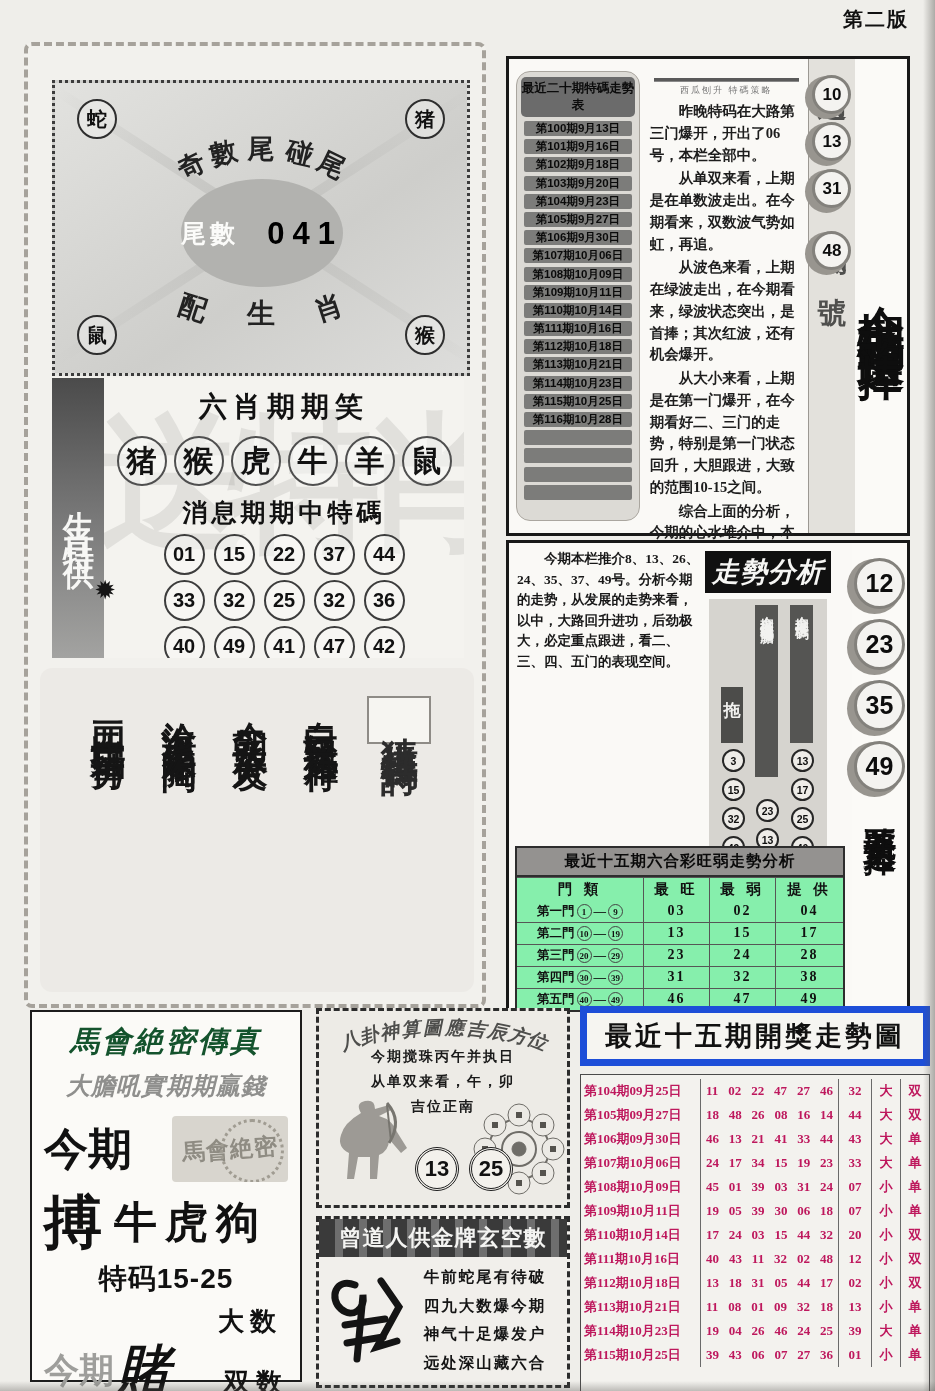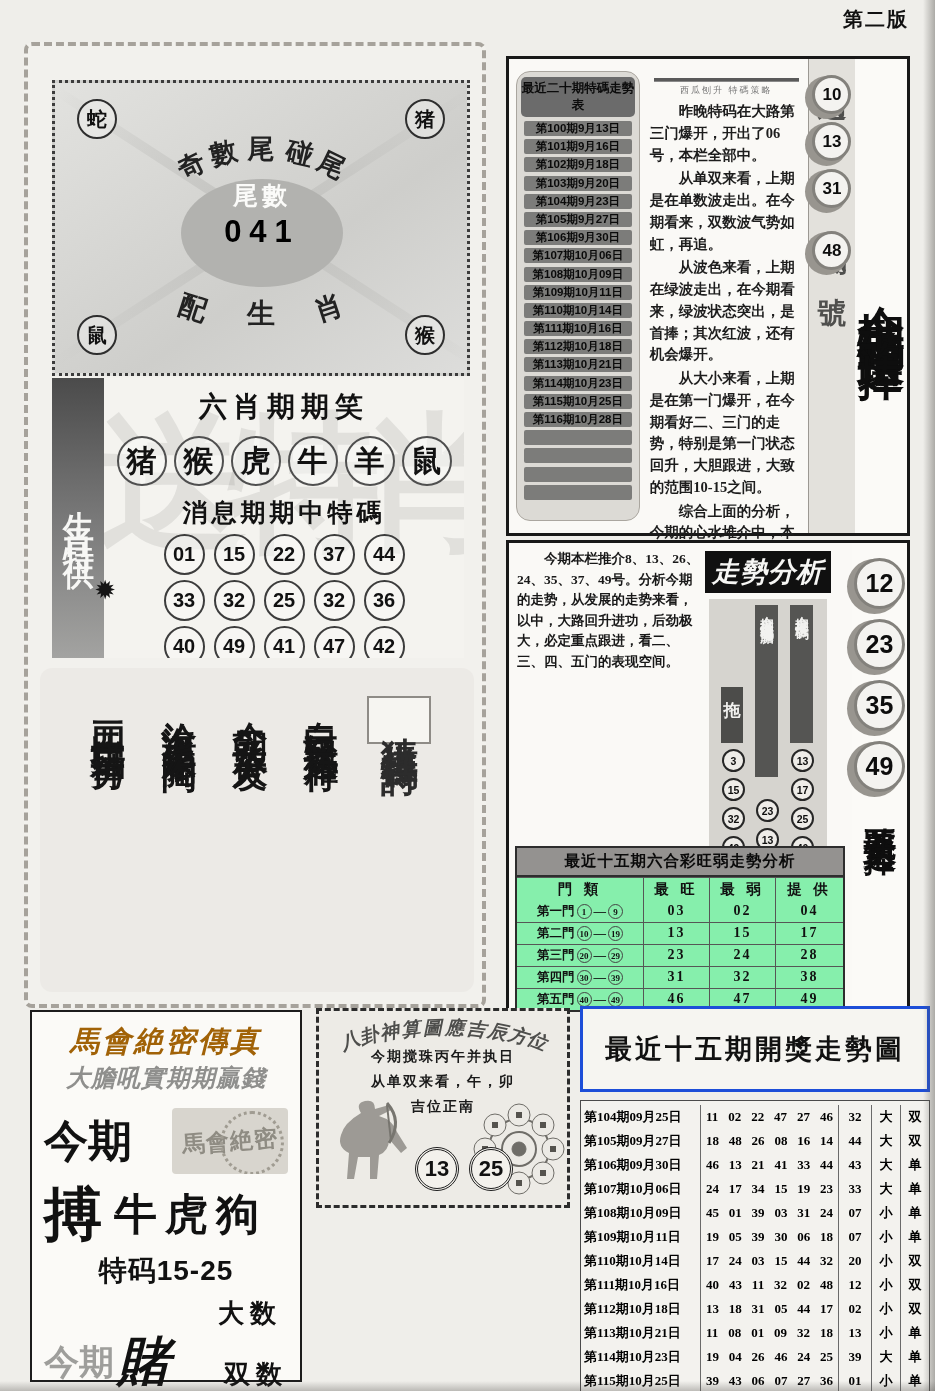--- a/index.html
+++ b/index.html
@@ -31,21 +31,21 @@
   .arc5 span{font-size:27px;font-weight:800;font-family:"Liberation Serif",serif;color:#222;}
   .arc5 span:nth-child(1){transform:rotate(-26deg) translateY(18px);}
   .arc5 span:nth-child(2){transform:rotate(-13deg) translateY(4px);}
   .arc5 span:nth-child(4){transform:rotate(13deg) translateY(4px);}
   .arc5 span:nth-child(5){transform:rotate(26deg) translateY(18px);}
   .arc3{position:absolute;left:0;top:212px;width:100%;display:flex;justify-content:center;gap:42px;}
   .arc3 span{font-size:28px;font-weight:800;font-family:"Liberation Serif",serif;color:#222;}
   .arc3 span:nth-child(1){transform:rotate(18deg) translateY(-6px);}
   .arc3 span:nth-child(3){transform:rotate(-18deg) translateY(-6px);}
   .tail-ellipse{position:absolute;left:126px;top:96px;width:162px;height:108px;border-radius:50%;
-      background:#b2b2af;display:flex;flex-direction:column;align-items:center;justify-content:flex-start;}
+      background:#b2b2af;display:flex;flex-direction:row;align-items:center;justify-content:space-between;}
   .tail-label{color:#fbfbf9;font-size:25px;font-weight:900;letter-spacing:4px;}
   .tail-value{color:#000000;font-size:31px;font-weight:900;letter-spacing:8px;margin-top:2px;}
 
   .sx-box{position:absolute;left:52px;top:378px;width:412px;height:280px;display:flex;background:#f4f3ef;}
   .sx-side{width:52px;background:linear-gradient(180deg,#4b4b4b 0%,#7d7d7d 55%,#a3a3a1 100%);
       display:flex;align-items:center;justify-content:center;position:relative;}
   .sx-side-text{writing-mode:vertical-rl;color:#f7f7f5;font-size:31px;font-weight:900;
       letter-spacing:16px;font-family:"Liberation Serif",serif;}
   .sx-star{position:absolute;bottom:52px;right:-12px;color:#151515;font-size:26px;}
   .sx-main{flex:1;position:relative;text-align:center;overflow:hidden;}
@@ -138,23 +138,23 @@
       display:inline-flex;align-items:center;justify-content:center;font-weight:700;letter-spacing:0;}
   .power-strip{width:55px;background:#fbfaf7;display:flex;flex-direction:column;align-items:center;
       padding-top:10px;box-sizing:border-box;}
   .power-head{writing-mode:vertical-rl;font-size:33px;font-weight:900;letter-spacing:3px;
       font-family:"Liberation Serif",serif;color:#0e0e0e;margin-top:4px;line-height:1;}
 
   
   .fax-box{position:absolute;left:30px;top:1010px;width:272px;height:372px;border:2px solid #1c1c1c;
       background:#fbfaf7;padding:10px 12px;box-sizing:border-box;}
   .fax-l1{font-size:29px;font-weight:900;font-style:italic;letter-spacing:3px;text-align:center;
-      font-family:"Liberation Serif",serif;color:#a16207;}
+      font-family:"Liberation Serif",serif;color:#14532d;}
   .fax-l2{font-size:24px;font-weight:900;font-style:italic;letter-spacing:1px;text-align:center;
-      color:#8f8f8d;font-family:"Liberation Serif",serif;margin-top:0;}
+      color:#8f8f8d;font-family:"Liberation Serif",serif;margin-top:8px;}
   .fax-row1{display:flex;align-items:center;justify-content:space-between;margin-top:14px;}
   .fax-current{font-size:44px;font-weight:900;font-family:"Liberation Serif",serif;}
   .stamp{width:116px;height:66px;background:#d8d5ce;border-radius:4px;position:relative;
       display:flex;align-items:center;justify-content:center;overflow:hidden;}
   .stamp-text{color:#8f8c83;font-weight:900;font-size:23px;letter-spacing:1px;transform:rotate(-4deg);
       font-family:"Liberation Serif",serif;}
   .stamp-ring{position:absolute;right:4px;top:3px;width:58px;height:58px;border:3px dotted #a09c92;
       border-radius:50%;}
   .fax-row2{display:flex;align-items:center;margin-top:12px;}
   .fax-bet{font-size:58px;font-weight:900;font-family:"Liberation Serif",serif;line-height:1;}
@@ -189,26 +189,26 @@
   .xk-head{height:38px;background:repeating-linear-gradient(90deg,#3a3a3a 0 16px,#6e6e6e 16px 24px);
       color:#f4f4f2;font-size:22px;font-weight:900;display:flex;align-items:center;justify-content:center;
       letter-spacing:1px;font-family:"Liberation Serif",serif;}
   .xk-body{display:flex;padding:6px 8px 0 6px;}
   .xk-symbol{width:86px;flex:none;}
   .xk-lines{flex:1;}
   .xk-line{font-size:15.5px;font-weight:800;letter-spacing:2px;line-height:1.85;color:#151515;
       font-family:"Liberation Serif",serif;text-align:center;}
 
   .draw-box{position:absolute;left:580px;top:1006px;width:350px;}
-  .draw-title{border:3px solid #1d4ed8;background:#f6f5f1;font-size:27px;font-weight:900;
-      letter-spacing:3px;text-align:center;padding:22px 0;font-family:"Liberation Serif",serif;}
+  .draw-title{border:7px solid #1d4ed8;background:#f6f5f1;font-size:27px;font-weight:900;
+      letter-spacing:3px;text-align:center;padding:5px 0;font-family:"Liberation Serif",serif;}
   .draw-table{margin-top:8px;border:1px solid #4a4a4a;background:#f3f2ee;height:318px;
       padding-top:4px;box-sizing:border-box;}
   .draw-row{display:flex;height:24px;align-items:center;font-family:"Liberation Serif",serif;
-      font-size:13px;font-weight:600;color:#000000;}
+      font-size:13px;font-weight:600;color:#be185d;}
   .draw-date{width:116px;padding-left:3px;white-space:nowrap;letter-spacing:0;}
   .draw-nums{flex:1;display:flex;justify-content:space-around;border-left:1px solid #6a6a6a;
       border-right:1px solid #6a6a6a;align-self:stretch;align-items:center;}
   .draw-special{width:32px;text-align:center;border-right:1px solid #6a6a6a;align-self:stretch;
       display:flex;align-items:center;justify-content:center;}
   .draw-size{width:28px;text-align:center;border-right:1px solid #6a6a6a;align-self:stretch;
       display:flex;align-items:center;justify-content:center;}
   .draw-parity{width:28px;text-align:center;}
 </style>
 </head>
@@ -536,20 +536,39 @@
         <rect x="19" y="69" width="6" height="6"></rect>
           <rect x="67" y="69" width="6" height="6"></rect>
       </g>
     </svg>
     <div class="bagua-nums">
         <span class="bagua-num">13</span>
         <span class="bagua-num">25</span>
       </div>
   </div>
 
+  <div class="xk-box">
+    <div class="xk-head">曾道人供金牌玄空數</div>
+    <div class="xk-body">
+      <svg class="xk-symbol" width="86" height="118" viewBox="0 0 86 118">
+        <g stroke="#141414" stroke-width="7" fill="none" stroke-linecap="round">
+          <path d="M30 22 C10 14 4 36 16 46 C28 56 40 46 38 32 L32 96"></path>
+          <path d="M20 62 L60 56"></path>
+          <path d="M22 80 L58 74"></path>
+          <path d="M56 18 L74 44 L52 84 L72 78"></path>
+        </g>
+      </svg>
+      <div class="xk-lines">
+          <div class="xk-line">牛前蛇尾有待破</div>
+          <div class="xk-line">四九大数爆今期</div>
+          <div class="xk-line">神气十足爆发户</div>
+          <div class="xk-line">远处深山藏六合</div>
+        </div>
+    </div>
+  </div>
 
   <div class="draw-box">
     <div class="draw-title">最近十五期開獎走勢圖</div>
     <div class="draw-table">
         <div class="draw-row">
           <span class="draw-date">第104期09月25日</span>
           <span class="draw-nums">
             <span>11</span>
             <span>02</span>
             <span>22</span>

